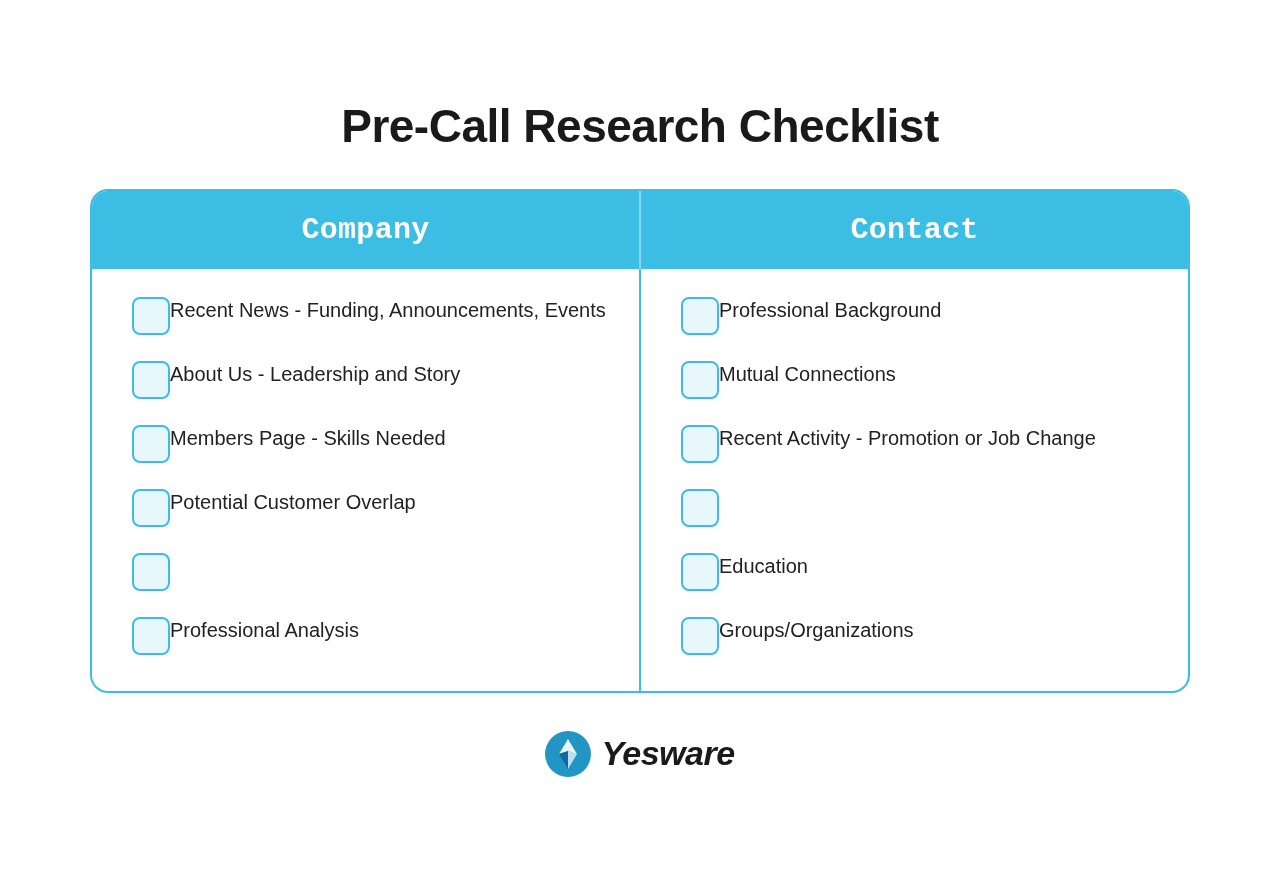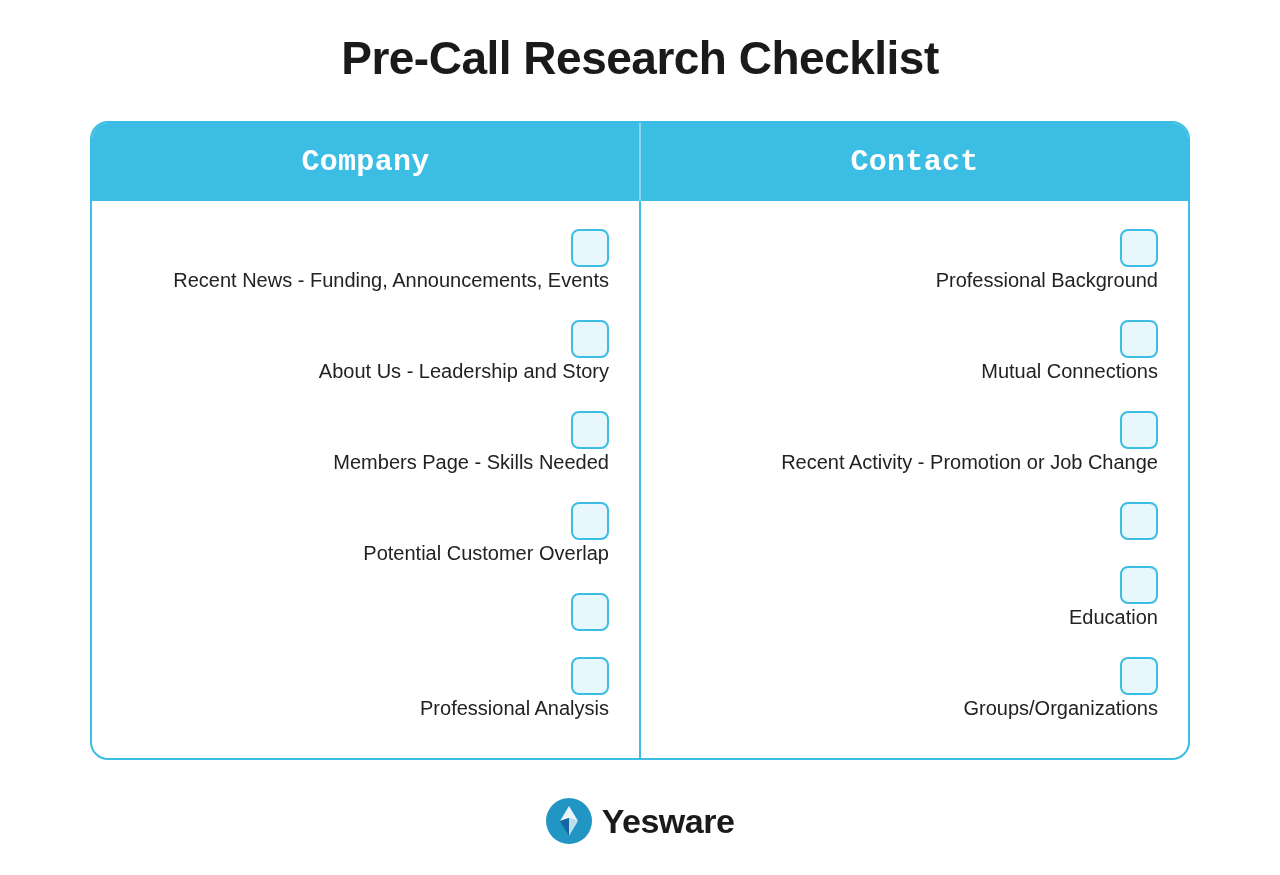--- a/index.html
+++ b/index.html
@@ -61,23 +61,22 @@
       flex: 1;
       padding: 28px 30px 36px 40px;
     }
 
     .col-body:first-child {
       border-right: 2px solid #3bbde4;
     }
 
     .checklist-item {
       display: flex;
-      align-items: flex-end;
+      align-items: flex-start;
       margin-bottom: 26px;
-      flex-direction: column;
     }
 
     .checklist-item:last-child {
       margin-bottom: 0;
     }
 
     .checkbox {
       width: 38px;
       height: 38px;
       min-width: 38px;
@@ -94,20 +93,21 @@
       color: #222222;
       line-height: 1.35;
       font-weight: 400;
     }
 
     .footer {
       margin-top: 38px;
       display: flex;
       align-items: center;
       gap: 10px;
+      font-style: italic;
     }
 
     .yesware-logo {
       display: flex;
       align-items: center;
       gap: 10px;
     }
 
     .yesware-icon {
       width: 46px;

